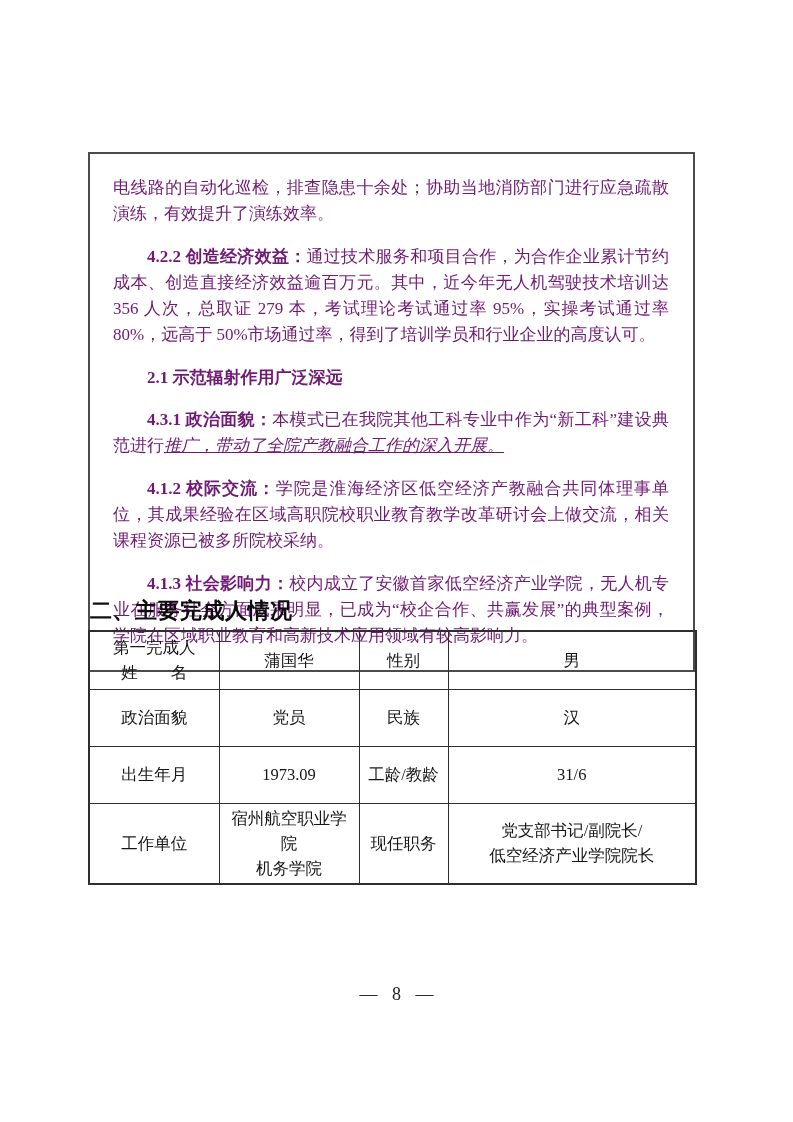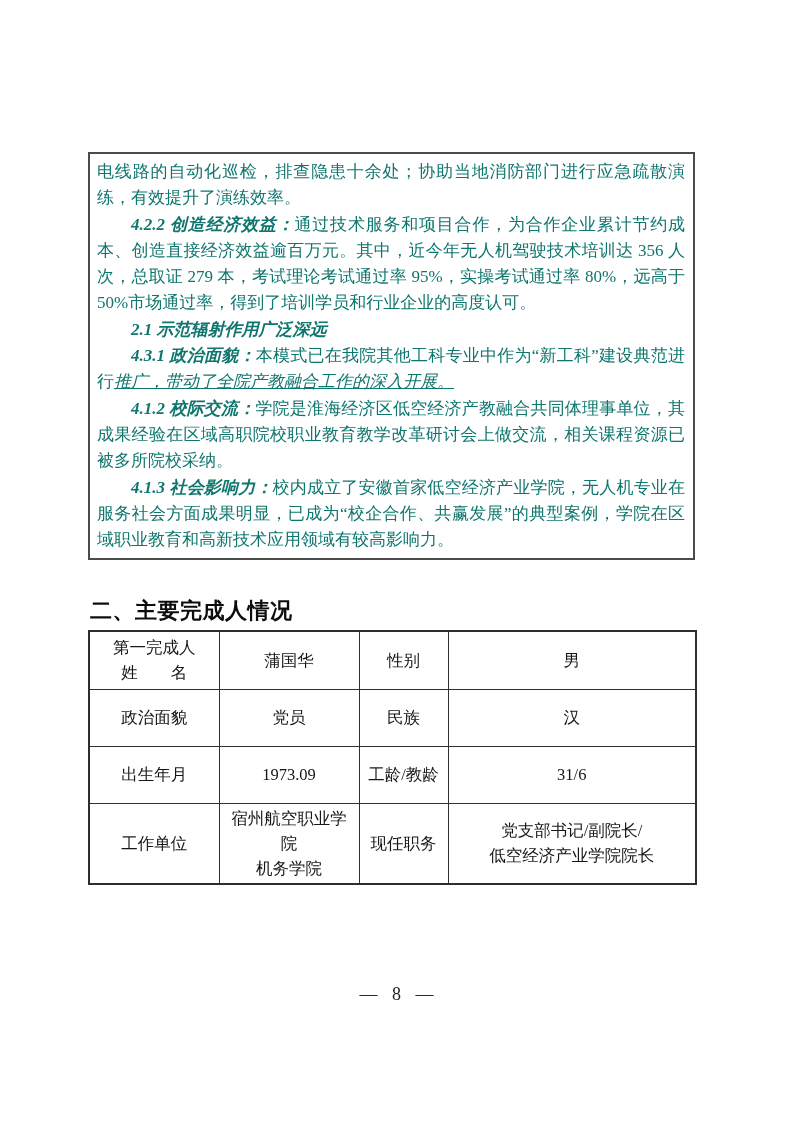--- a/index.html
+++ b/index.html
@@ -21,28 +21,28 @@
     left: 88px;
     top: 152px;
     width: 607px;
     min-height: 400px;
     box-sizing: border-box;
     border: 2px solid #4b4b4b;
     padding: 5px 8px 5px 7px;
     background: #ffffff;
   }
   .para {
-    margin: 0;
+    margin: 16px;
     font-size: 17px;
     line-height: 26.3px;
     text-align: justify;
-    color: #0f766e;
+    color: #701a75;
   }
   .para.indent { text-indent: 34px; }
-  .para b { font-weight: bold; font-style: italic; }
+  .para b { font-weight: bold; }
   .italic-run { font-style: italic; text-decoration: underline; }
   .section-title {
     position: absolute;
     left: 90px;
     top: 596px;
     margin: 0;
     font-family: "Liberation Sans", "DejaVu Sans", sans-serif;
     font-size: 22px;
     font-weight: bold;
     color: #0d0d0d;

